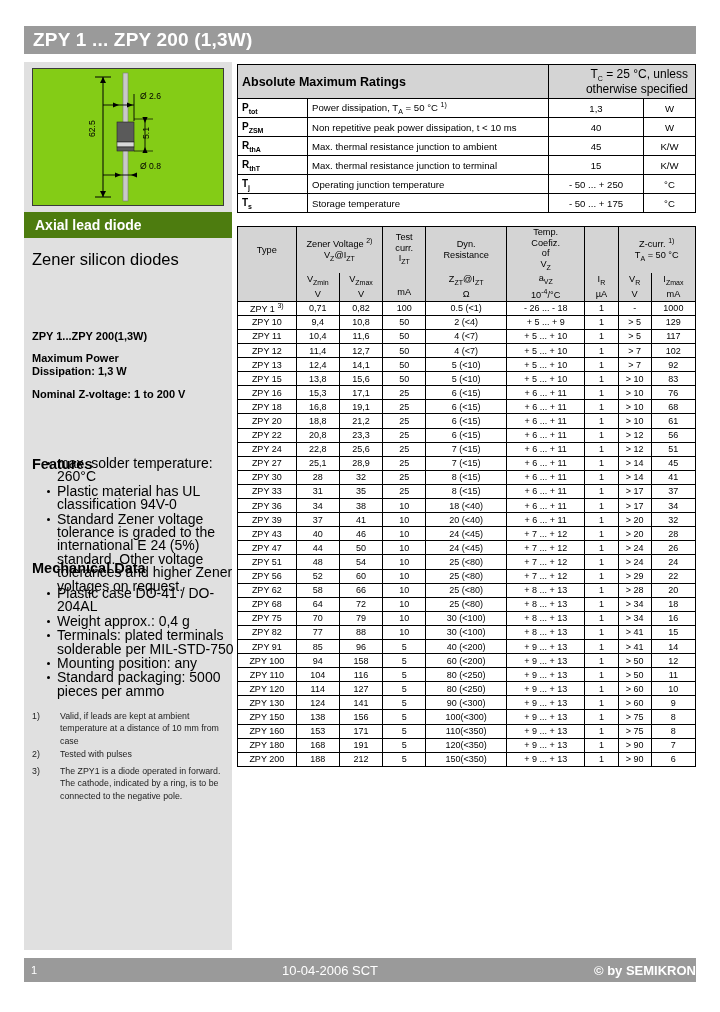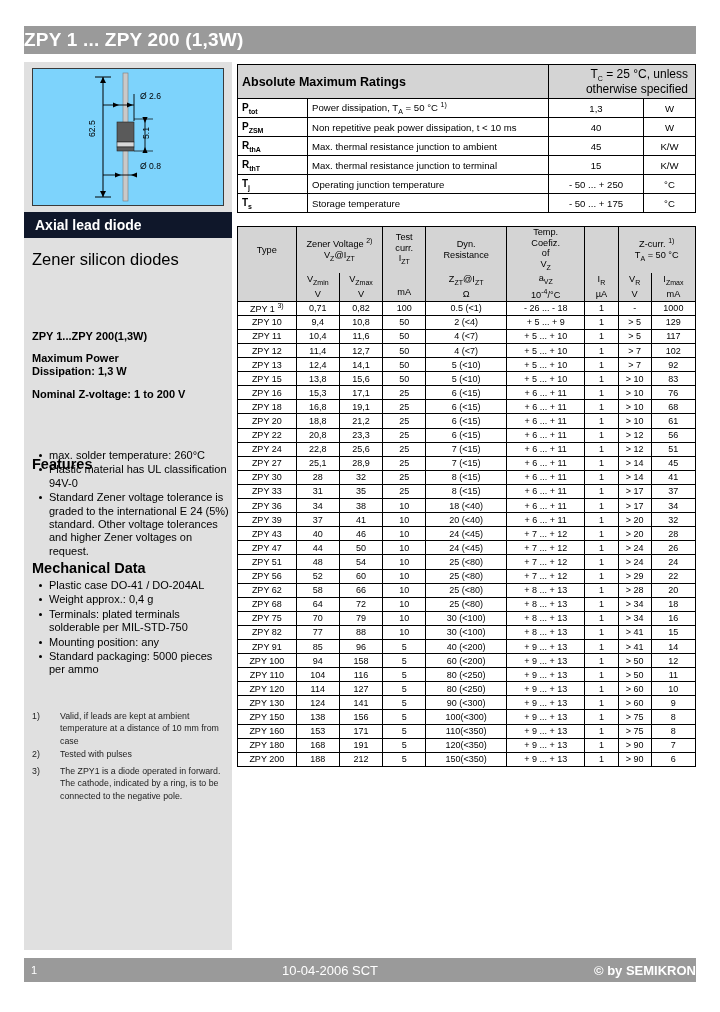--- a/index.html
+++ b/index.html
@@ -11,45 +11,45 @@
     color:#000;
     position:relative;
   }
   .page { position:absolute; left:0; top:0; width:720px; height:1012px; }
 
   
   .titlebar{
     position:absolute; left:24px; top:26px; width:672px; height:28px;
     background:#9a9a9a; color:#ffffff;
     font-size:19px; font-weight:bold; letter-spacing:0.2px;
-    display:flex; align-items:center; padding-left:0;
+    display:flex; align-items:center; padding-left:9px;
   }
 
   
   .leftcol{
     position:absolute; left:24px; top:62px; width:208px; height:888px;
     background:#e0e0e0;
   }
   .drawingbox{
     position:absolute; left:32px; top:68px; width:192px; height:138px;
-    background:#7dd3fc; border:1px solid #3a3a3a;
+    background:#84cc16; border:1px solid #3a3a3a;
   }
   .subbar{
     position:absolute; left:24px; top:212px; width:208px; height:26px;
-    background:#0f172a; color:#fff; font-size:14px; font-weight:bold;
+    background:#4d7c0f; color:#fff; font-size:14px; font-weight:bold;
     display:flex; align-items:center; padding-left:11px;
   }
   .zsd{
     position:absolute; left:32px; top:250px; width:200px;
     font-size:16.5px;
   }
   .blk{ position:absolute; left:32px; width:198px; font-size:11px; font-weight:bold; line-height:13.5px;}
   .feat-h{ position:absolute; left:32px; font-size:14.5px; font-weight:bold;}
-  ul.bullets{ position:absolute; left:34px; margin:0; padding:0 0 0 14px; width:196px;
-    font-size:11px; line-height:13.4px; list-style:none;}
+  ul.bullets{ position:absolute; left:34px; margin:8px; padding:0 0 0 14px; width:196px;
+    font-size:14px; line-height:13.4px; list-style:none;}
   ul.bullets li{ position:relative; margin-bottom:1px; padding-left:1px;}
   ul.bullets li:before{
     content:""; position:absolute; left:-9px; top:5px;
     width:3px; height:3px; background:#000; border-radius:50%;
   }
   .fn{ position:absolute; left:32px; width:200px; font-size:8.8px; line-height:12.4px; color:#222;}
   .fn .n{ position:absolute; left:0; top:0; }
   .fn .t{ display:block; margin-left:28px; }
 
   

